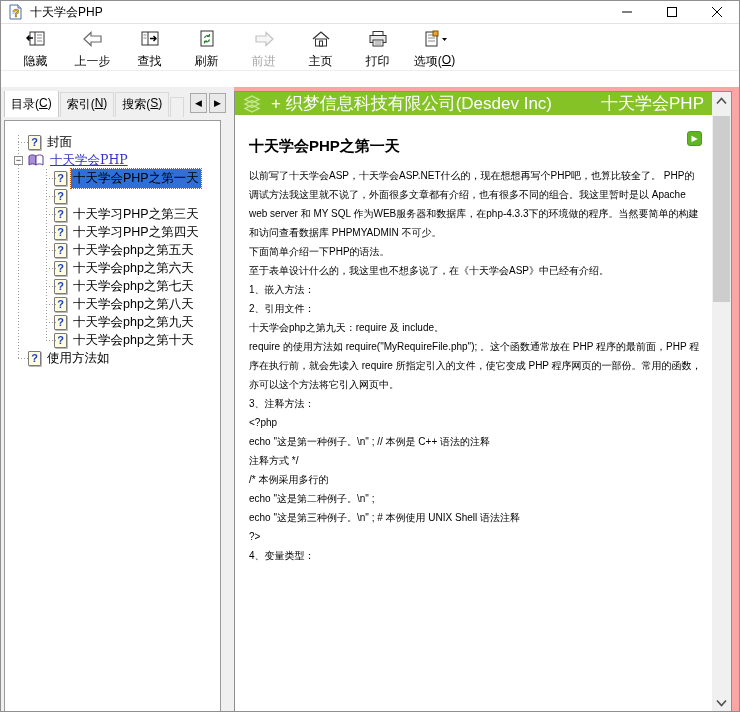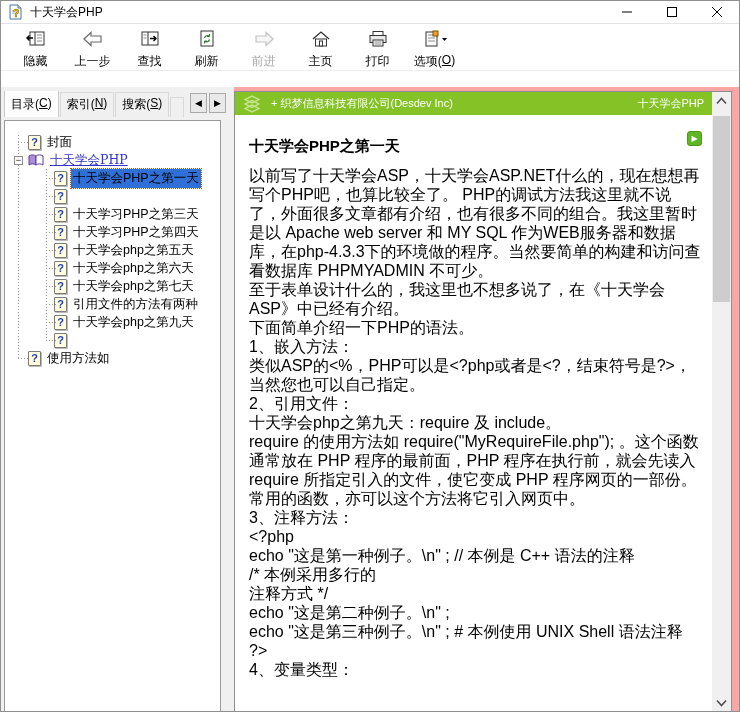--- a/index.html
+++ b/index.html
@@ -50,28 +50,28 @@
   .trow.no-stub::before { display:none; }
   .expander { position:absolute; left:9px; top:5px; width:9px; height:9px; background:#fff; border:1px solid #8c8c8c; font-size:9px; line-height:7px; text-align:center; color:#000; }
   .t-label { color:#000; padding:1px 2px; }
   .t-label.selected { background:#2f6fd8; color:#000; outline:1px dotted #c05000; }
   .t-label.link { color:#3333cc; text-decoration:underline; font-family:"DejaVu Serif","Liberation Serif",serif; }
   .topic-ico { width:13px; height:15px; background:#fffdde; border:1px solid #7b7b7b; border-radius:1px; color:#1b3fbf; font-weight:bold; font-size:11px; line-height:13px; text-align:center; flex:0 0 auto; box-shadow:1px 1px 0 #b9b9b9; }
   .book-ico { flex:0 0 auto; }
 
   
   .content-pane { position:absolute; left:233px; top:4px; width:498px; height:638px; background:#fff; border:1px solid #8f8f8f; }
-  .chm-header { position:absolute; left:0; top:0; width:477px; height:23px; display:flex; align-items:center; color:#fff; font-size:11px; padding:0 8px; }
+  .chm-header { position:absolute; left:0; top:0; width:477px; height:23px; display:flex; align-items:center; color:#fff; font-size:17px; padding:0 8px; }
   .chm-logo { margin-right:10px; }
   .chm-company { flex:1; }
   .chm-booktitle { text-align:right; white-space:nowrap; overflow:hidden; }
   .content-view { position:absolute; left:0; top:23px; width:477px; height:596px; background:#fff; overflow:hidden; padding:12px 10px 0 14px; }
   .play-btn { position:absolute; right:10px; top:16px; width:15px; height:15px; border-radius:3px; display:flex; align-items:center; justify-content:center; color:#fff; font-size:8px; border:1px solid #4f9a1d; }
   .doc-heading { font-size:15px; font-weight:bold; color:#000; margin:10px 0 10px 0; }
-  .ln { font-size:16px; line-height:19px; color:#000; }
+  .ln { font-size:10px; line-height:19px; color:#000; }
 
   
   .vscroll { position:absolute; right:0; top:0; width:19px; height:619px; background:#f0f0f0; }
   .vscroll .arrow { position:absolute; left:0; width:19px; height:17px; display:flex; align-items:center; justify-content:center; }
   .vscroll .arrow.up { top:0; }
   .vscroll .arrow.down { bottom:0; }
   .vthumb { position:absolute; left:1px; top:24px; width:17px; height:186px; background:#cdcdcd; }
   .hscroll { position:absolute; left:0; bottom:0; width:477px; height:17px; background:#f0f0f0; }
   .hscroll .arrow { position:absolute; top:0; width:17px; height:17px; display:flex; align-items:center; justify-content:center; }
   .hscroll .arrow.left { left:0; }
@@ -291,28 +291,29 @@
           <div class="trow lv1">
             <span class="topic-ico">?</span>
             <span class="t-label">十天学会php之第六天</span>
           </div>
           <div class="trow lv1">
             <span class="topic-ico">?</span>
             <span class="t-label">十天学会php之第七天</span>
           </div>
           <div class="trow lv1">
             <span class="topic-ico">?</span>
-            <span class="t-label">引用文件的方法有两种</span>
+            <span class="t-label">十天学会php之第八天</span>
           </div>
           <div class="trow lv1">
             <span class="topic-ico">?</span>
             <span class="t-label">十天学会php之第九天</span>
           </div>
           <div class="trow lv1">
             <span class="topic-ico">?</span>
+            <span class="t-label">十天学会php之第十天</span>
           </div>
           <div class="trow lv0">
             <span class="topic-ico">?</span>
             <span class="t-label">使用方法如</span>
           </div>
         </div>
       </div>
     </div>
 
     <div class="content-pane">
@@ -325,32 +326,31 @@
         <span class="chm-company">+ 织梦信息科技有限公司(Desdev Inc)</span>
         <span class="chm-booktitle">十天学会PHP</span>
       </div>
 
       <div class="content-view">
         <div class="play-btn" style="background:#5fb524;">
             <span>▶</span>
           </div>
         <div class="doc-heading">十天学会PHP之第一天</div>
         <div class="ln">以前写了十天学会ASP，十天学会ASP.NET什么的，现在想想再写个PHP吧，也算比较全了。 PHP的调试方法我这里就不说了，外面很多文章都有介绍，也有很多不同的组合。我这里暂时是以 Apache web server 和 MY SQL 作为WEB服务器和数据库，在php-4.3.3下的环境做的程序。当然要简单的构建和访问查看数据库 PHPMYADMIN 不可少。</div>
+        <div class="ln">下面简单介绍一下PHP的语法。</div>
         <div class="ln">至于表单设计什么的，我这里也不想多说了，在《十天学会ASP》中已经有介绍。</div>
-        <div class="ln">下面简单介绍一下PHP的语法。</div>
         <div class="ln">1、嵌入方法：</div>
-        <div class="ln">类似ASP的&lt;%，PHP可以是&lt;?php或者是&lt;?，结束符号是?&gt;，当然您也可以自己指定。</div>
         <div class="ln">2、引用文件：</div>
         <div class="ln">十天学会php之第九天：require 及 include。</div>
         <div class="ln">require 的使用方法如 require("MyRequireFile.php"); 。这个函数通常放在 PHP 程序的最前面，PHP 程序在执行前，就会先读入 require 所指定引入的文件，使它变成 PHP 程序网页的一部份。常用的函数，亦可以这个方法将它引入网页中。</div>
         <div class="ln">3、注释方法：</div>
         <div class="ln">&lt;?php</div>
         <div class="ln">echo "这是第一种例子。\n" ; // 本例是 C++ 语法的注释</div>
+        <div class="ln">注释方式 */</div>
         <div class="ln">/* 本例采用多行的</div>
-        <div class="ln">注释方式 */</div>
         <div class="ln">echo "这是第二种例子。\n" ;</div>
         <div class="ln">echo "这是第三种例子。\n" ; # 本例使用 UNIX Shell 语法注释</div>
         <div class="ln">?&gt;</div>
         <div class="ln">4、变量类型：</div>
 
       </div>
 
       <div class="vscroll">
         <div class="arrow up">
           <svg width="11" height="8" viewBox="0 0 11 8">

